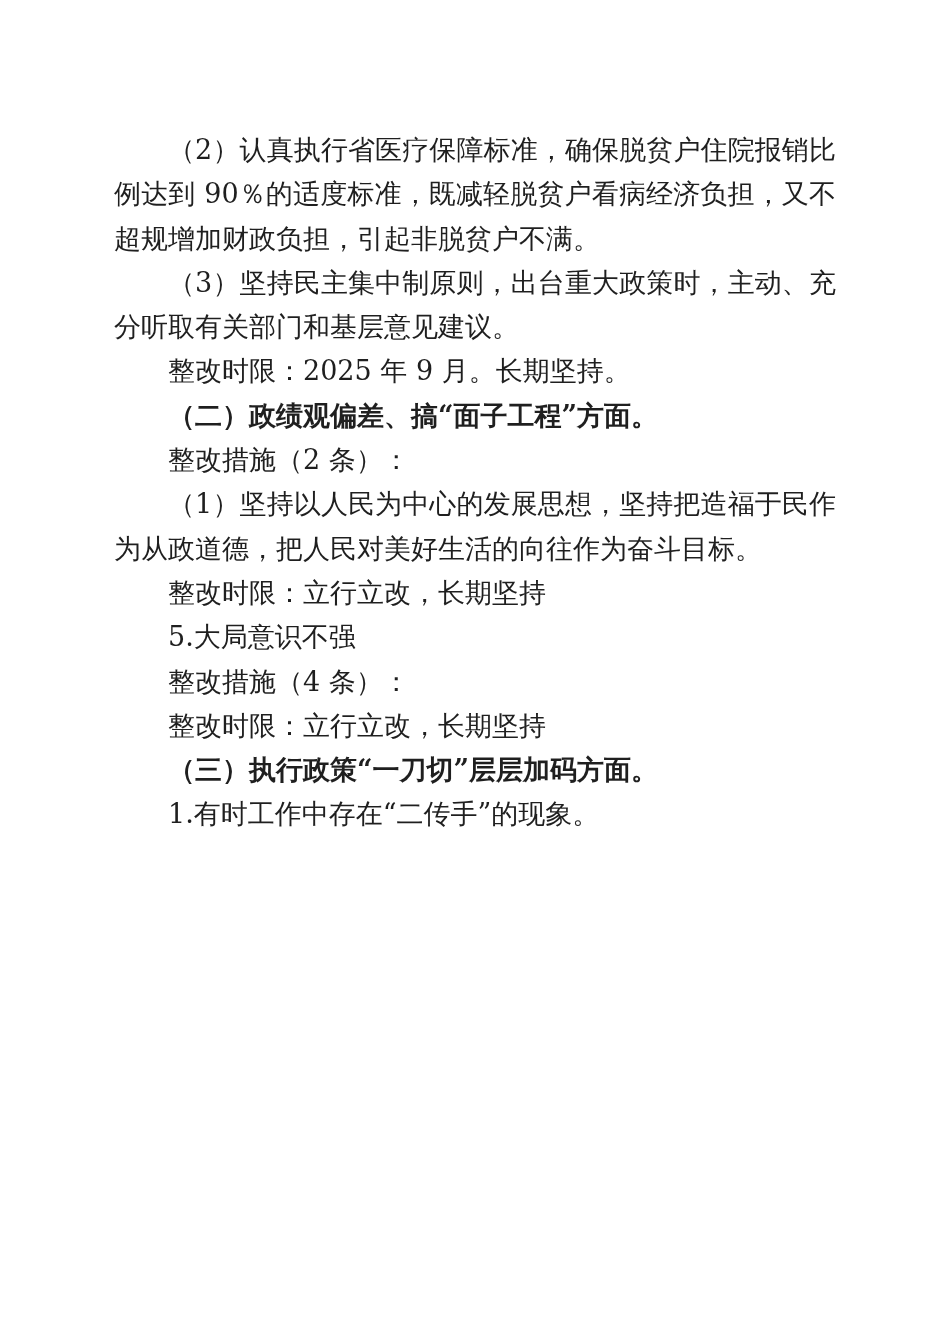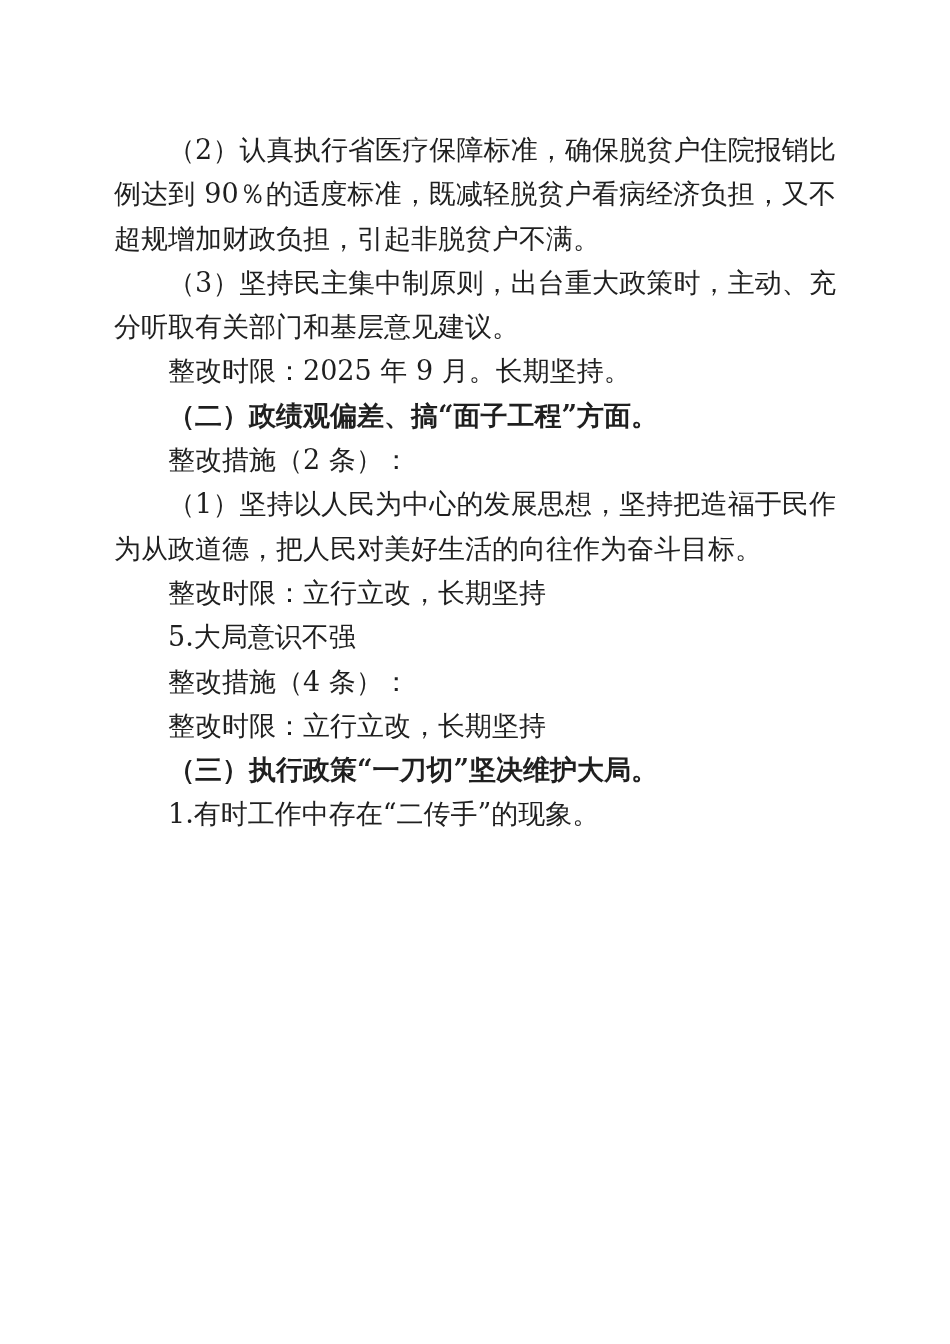--- a/index.html
+++ b/index.html
@@ -47,16 +47,16 @@
       <p class="para">（2）认真执行省医疗保障标准，确保脱贫户住院报销比例达到 90％的适度标准，既减轻脱贫户看病经济负担，又不超规增加财政负担，引起非脱贫户不满。</p>
       <p class="para">（3）坚持民主集中制原则，出台重大政策时，主动、充分听取有关部门和基层意见建议。</p>
       <p class="para">整改时限：2025 年 9 月。长期坚持。</p>
       <p class="para heading">（二）政绩观偏差、搞“面子工程”方面。</p>
       <p class="para">整改措施（2 条）：</p>
       <p class="para">（1）坚持以人民为中心的发展思想，坚持把造福于民作为从政道德，把人民对美好生活的向往作为奋斗目标。</p>
       <p class="para">整改时限：立行立改，长期坚持</p>
       <p class="para">5.大局意识不强</p>
       <p class="para">整改措施（4 条）：</p>
       <p class="para">整改时限：立行立改，长期坚持</p>
-      <p class="para heading">（三）执行政策“一刀切”坚决维护大局。</p>
+      <p class="para heading">（三）执行政策“一刀切”层层加码方面。</p>
       <p class="para">1.有时工作中存在“二传手”的现象。</p>
     </div>
 </div>
 
 </body></html>

